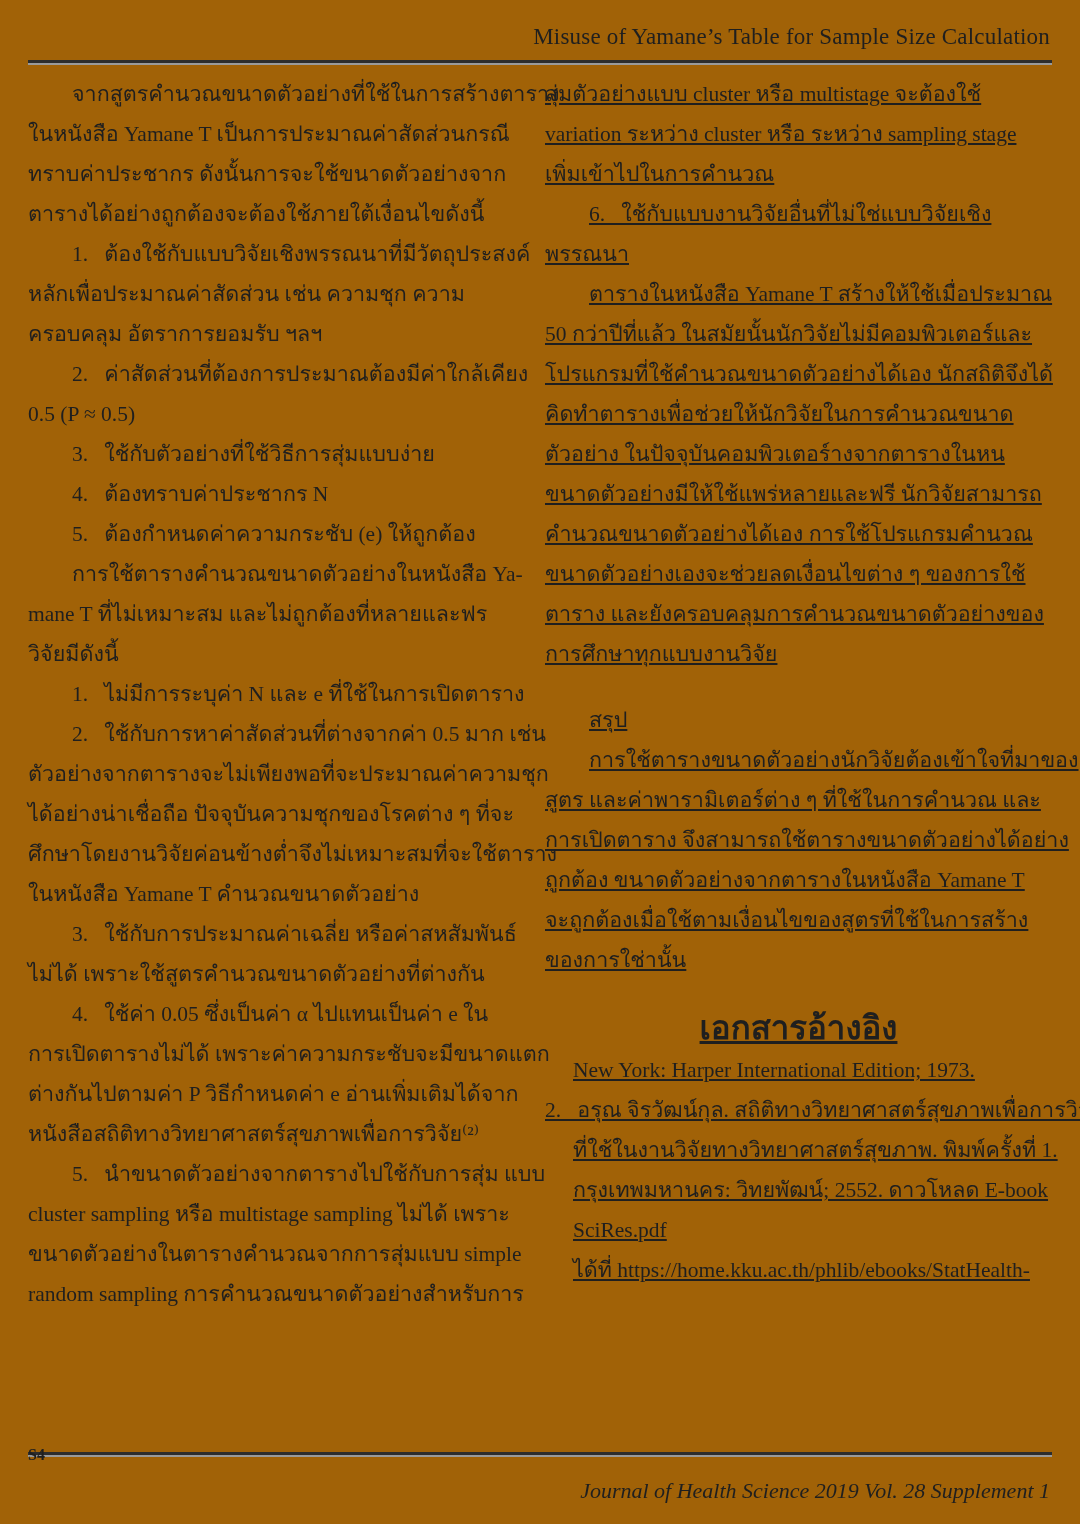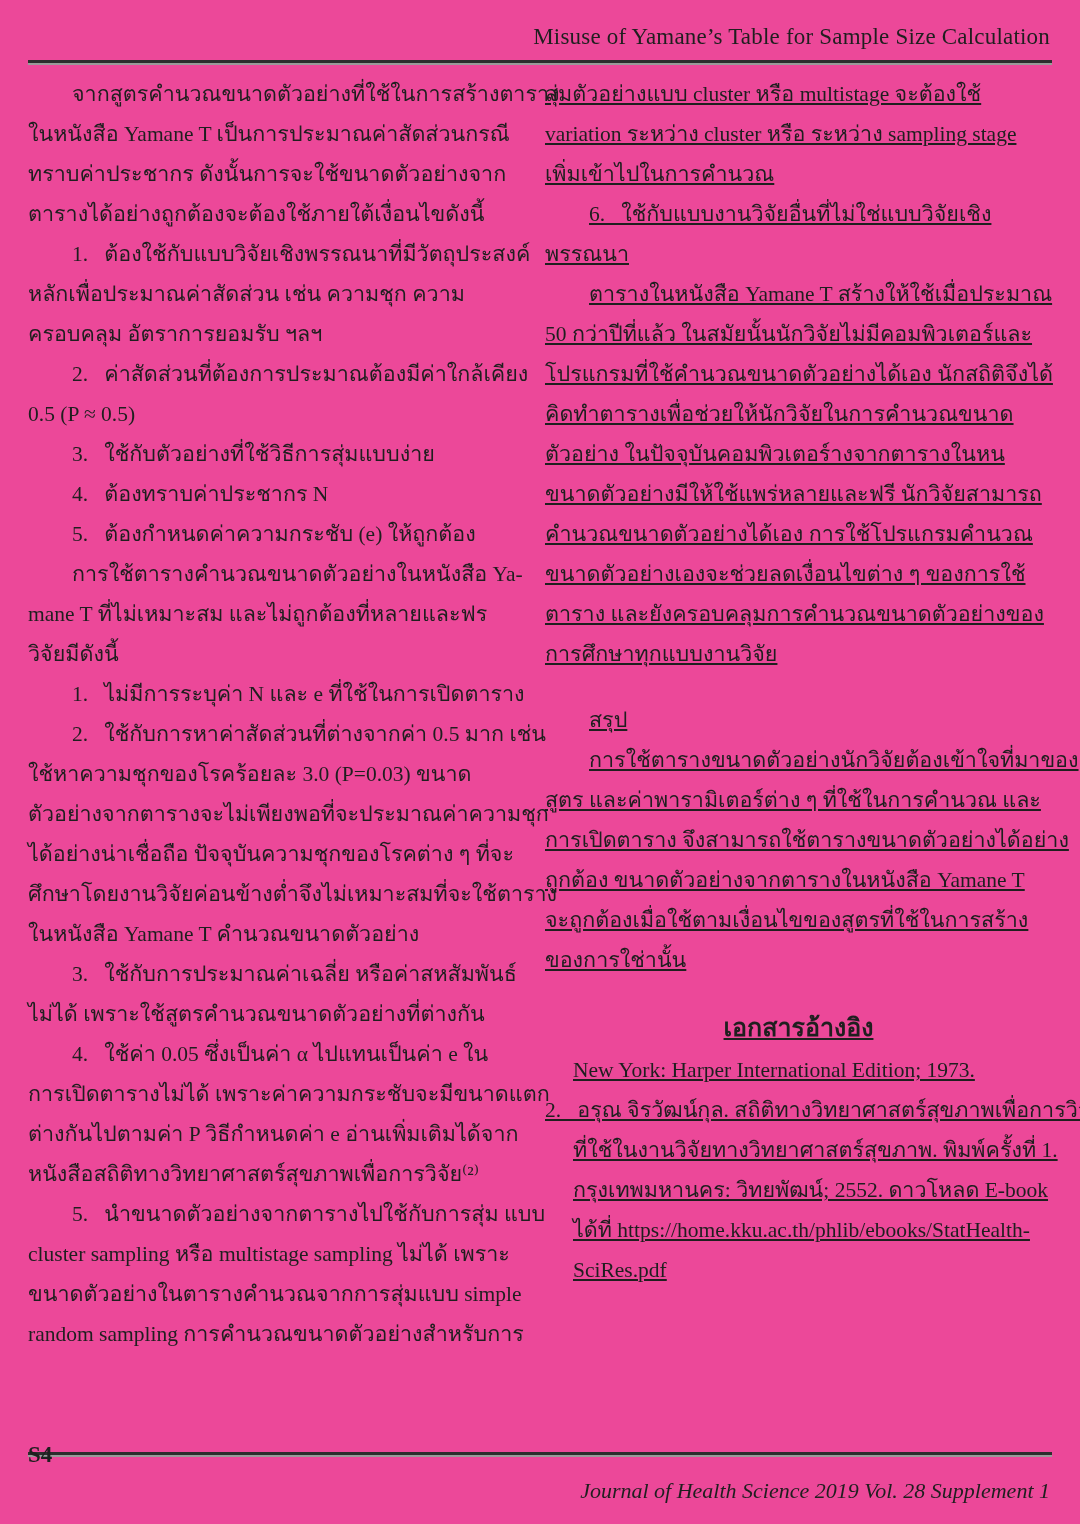--- a/index.html
+++ b/index.html
@@ -1,20 +1,20 @@
 <!DOCTYPE html>
 <html lang="th"><head>
 <meta charset="utf-8">
 <style>
   html, body { margin: 0; padding: 0; background: #e8e8e8; }
   .page {
     position: relative;
     width: 1080px;
     height: 1524px;
-    background: #ec4899;
+    background: #a16207;
     color: #1f1f1f;
     font-family: "Liberation Serif", "DejaVu Serif", serif;
     overflow: hidden;
   }
   .running-head {
     position: absolute;
     top: 22px;
     left: 28px;
     right: 30px;
     text-align: right;
@@ -45,29 +45,29 @@
     white-space: nowrap;
   }
   .line.indent { padding-left: 44px; }
   .line.hang   { padding-left: 28px; }
   .line.gap    { height: 26px; }
   .line.ref-head {
     height: 44px;
     line-height: 44px;
     text-align: center;
     font-weight: bold;
-    font-size: 25px;
+    font-size: 33px;
     white-space: normal;
   }
   .footer-page {
     position: absolute;
     left: 28px;
     top: 1440px;
     font-weight: bold;
-    font-size: 23px;
+    font-size: 16px;
     line-height: 30px;
   }
   .footer-journal {
     position: absolute;
     right: 30px;
     top: 1476px;
     text-align: left;
     font-style: italic;
     font-size: 22px;
     line-height: 30px;
@@ -92,21 +92,20 @@
       <div class="line indent">2.&nbsp;&nbsp;&nbsp;ค่าสัดส่วนที่ต้องการประมาณต้องมีค่าใกล้เคียง</div>
       <div class="line">0.5 (P ≈ 0.5)</div>
       <div class="line indent">3.&nbsp;&nbsp;&nbsp;ใช้กับตัวอย่างที่ใช้วิธีการสุ่มแบบง่าย</div>
       <div class="line indent">4.&nbsp;&nbsp;&nbsp;ต้องทราบค่าประชากร N</div>
       <div class="line indent">5.&nbsp;&nbsp;&nbsp;ต้องกำหนดค่าความกระชับ (e) ให้ถูกต้อง</div>
       <div class="line indent">การใช้ตารางคำนวณขนาดตัวอย่างในหนังสือ Ya-</div>
       <div class="line">mane T ที่ไม่เหมาะสม และไม่ถูกต้องที่หลายและฟร</div>
       <div class="line">วิจัยมีดังนี้</div>
       <div class="line indent">1.&nbsp;&nbsp;&nbsp;ไม่มีการระบุค่า N และ e ที่ใช้ในการเปิดตาราง</div>
       <div class="line indent">2.&nbsp;&nbsp;&nbsp;ใช้กับการหาค่าสัดส่วนที่ต่างจากค่า 0.5 มาก เช่น</div>
-      <div class="line">ใช้หาความชุกของโรคร้อยละ 3.0 (P=0.03) ขนาด</div>
       <div class="line">ตัวอย่างจากตารางจะไม่เพียงพอที่จะประมาณค่าความชุก</div>
       <div class="line">ได้อย่างน่าเชื่อถือ ปัจจุบันความชุกของโรคต่าง ๆ ที่จะ</div>
       <div class="line">ศึกษาโดยงานวิจัยค่อนข้างต่ำจึงไม่เหมาะสมที่จะใช้ตาราง</div>
       <div class="line">ในหนังสือ Yamane T คำนวณขนาดตัวอย่าง</div>
       <div class="line indent">3.&nbsp;&nbsp;&nbsp;ใช้กับการประมาณค่าเฉลี่ย หรือค่าสหสัมพันธ์</div>
       <div class="line">ไม่ได้ เพราะใช้สูตรคำนวณขนาดตัวอย่างที่ต่างกัน</div>
       <div class="line indent">4.&nbsp;&nbsp;&nbsp;ใช้ค่า 0.05 ซึ่งเป็นค่า α ไปแทนเป็นค่า e ใน</div>
       <div class="line">การเปิดตารางไม่ได้ เพราะค่าความกระชับจะมีขนาดแตก</div>
       <div class="line">ต่างกันไปตามค่า P วิธีกำหนดค่า e อ่านเพิ่มเติมได้จาก</div>
       <div class="line">หนังสือสถิติทางวิทยาศาสตร์สุขภาพเพื่อการวิจัย⁽²⁾</div>
@@ -139,22 +138,22 @@
       <div class="line">การเปิดตาราง จึงสามารถใช้ตารางขนาดตัวอย่างได้อย่าง</div>
       <div class="line">ถูกต้อง ขนาดตัวอย่างจากตารางในหนังสือ Yamane T</div>
       <div class="line">จะถูกต้องเมื่อใช้ตามเงื่อนไขของสูตรที่ใช้ในการสร้าง</div>
       <div class="line">ของการใช่านั้น</div>
       <div class="line gap"></div>
       <div class="line ref-head">เอกสารอ้างอิง</div>
       <div class="line hang">New York: Harper International Edition; 1973.</div>
       <div class="line">2.&nbsp;&nbsp;&nbsp;อรุณ จิรวัฒน์กุล. สถิติทางวิทยาศาสตร์สุขภาพเพื่อการวิจัย</div>
       <div class="line hang">ที่ใช้ในงานวิจัยทางวิทยาศาสตร์สุขภาพ. พิมพ์ครั้งที่ 1.</div>
       <div class="line hang">กรุงเทพมหานคร: วิทยพัฒน์; 2552. ดาวโหลด E-book</div>
+      <div class="line hang">SciRes.pdf</div>
       <div class="line hang">ได้ที่ https://home.kku.ac.th/phlib/ebooks/StatHealth-</div>
-      <div class="line hang">SciRes.pdf</div>
     </div>
 
   <div class="rule rule-bottom"></div>
 
   <div class="footer-page">S4</div>
 
   <div class="footer-journal">Journal of Health Science 2019 Vol. 28 Supplement 1</div>
 </div>
 
 </body></html>

